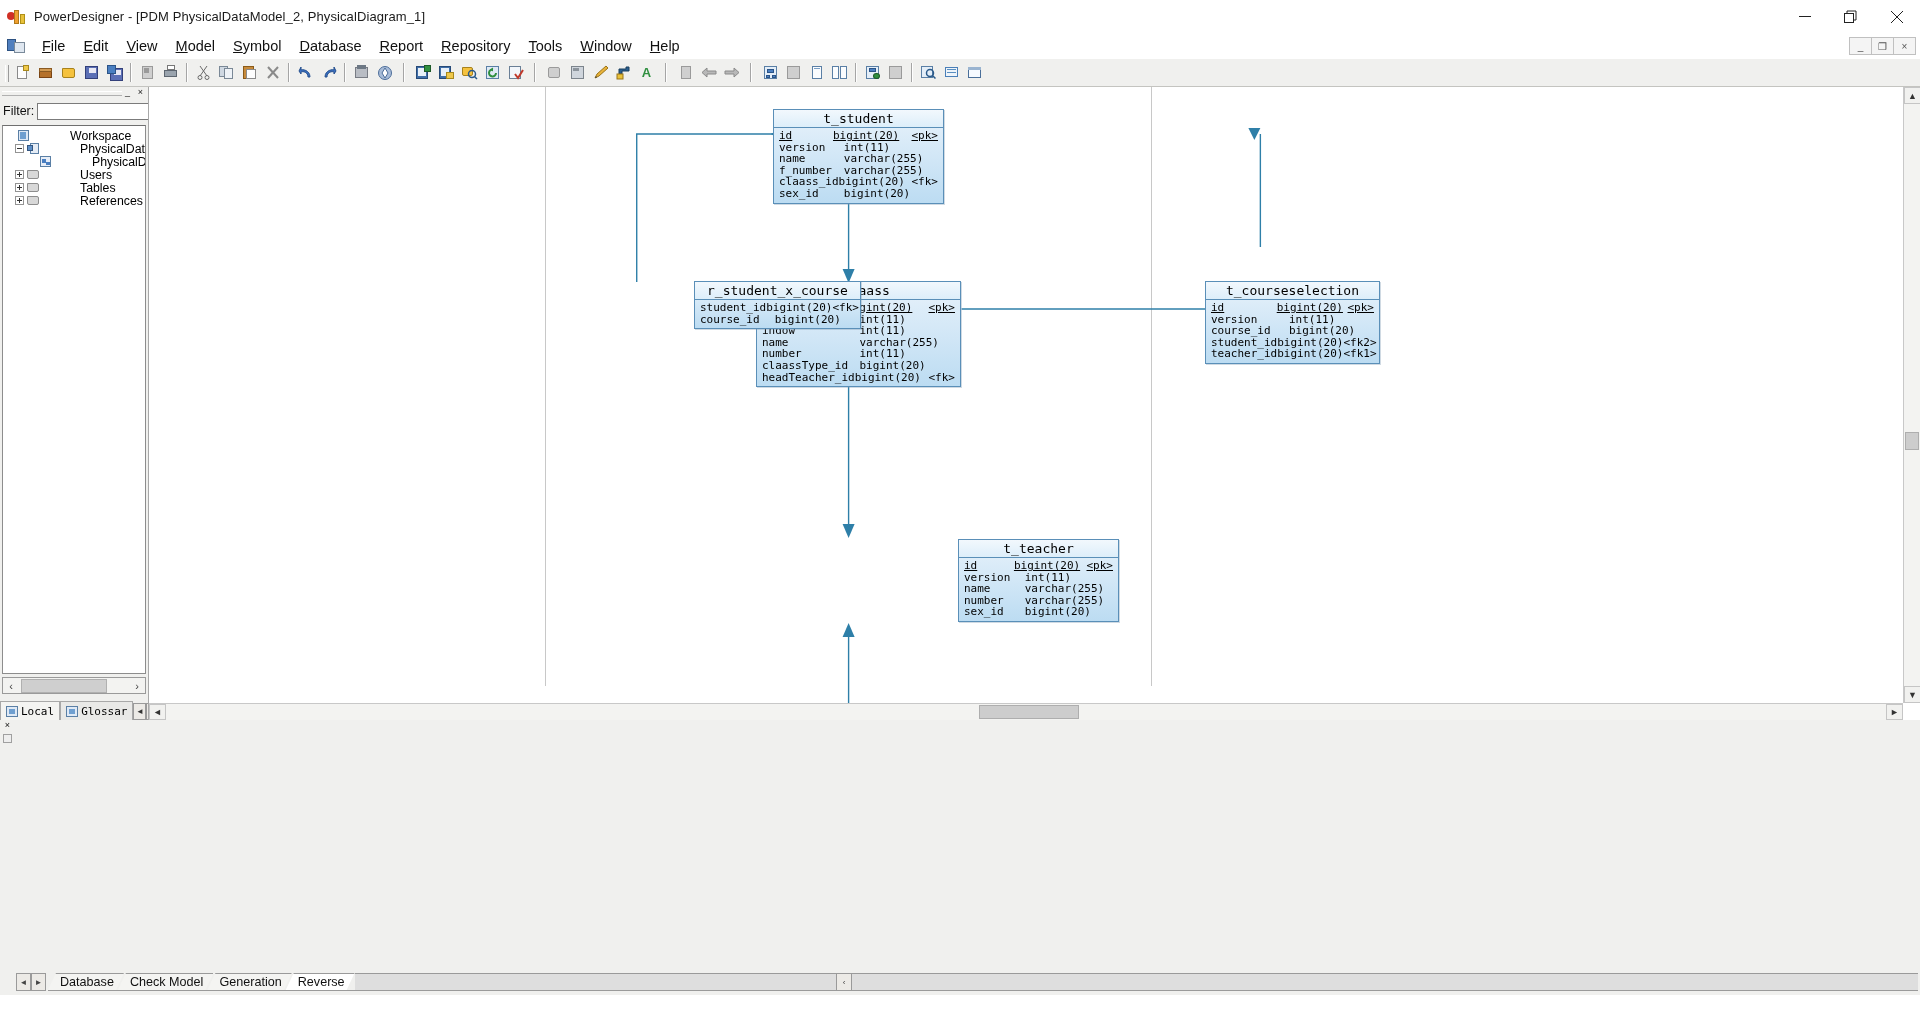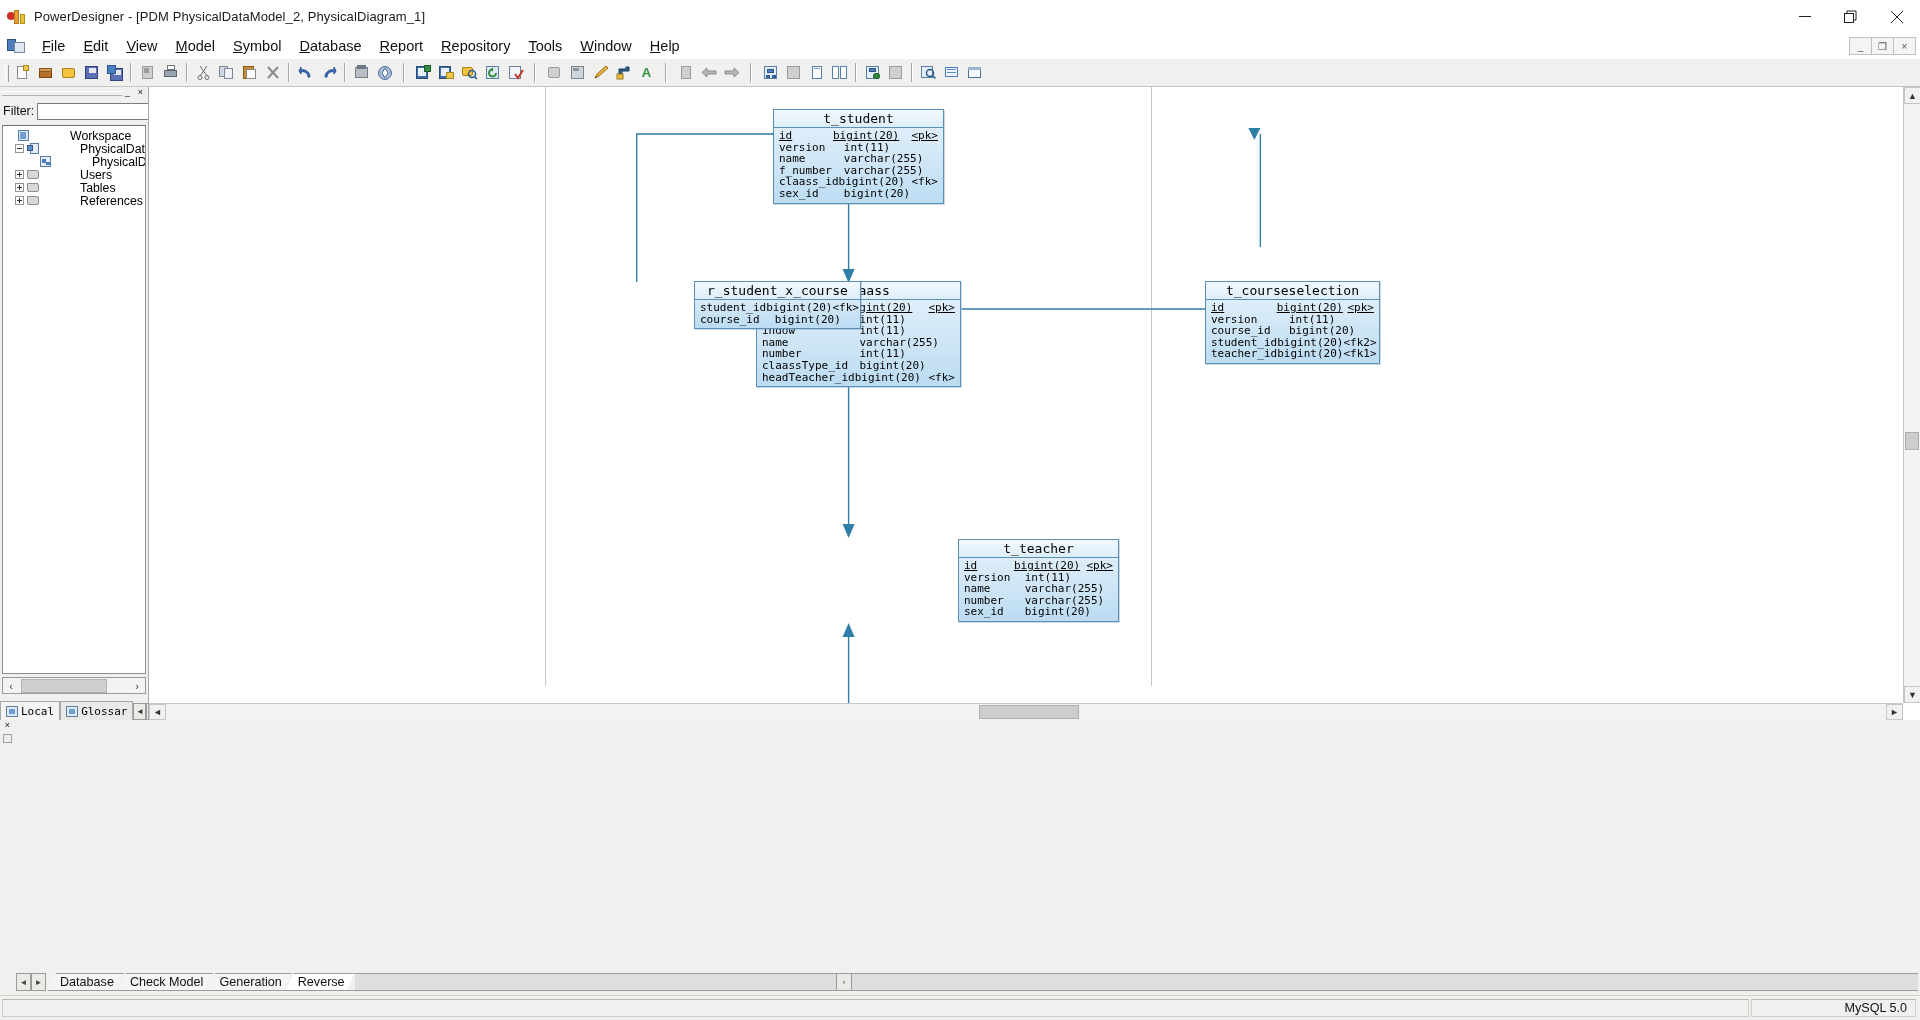--- a/index.html
+++ b/index.html
@@ -790,18 +790,14 @@
         <div class="out-tab">Database</div>
         <div class="out-tab">Check Model</div>
         <div class="out-tab">Generation</div>
         <div class="out-tab active">Reverse</div>
         <div class="out-tab-filler"></div>
       </div>
     </div>
     <div class="out-hsplit">‹</div>
   </div>
 
-  <div class="statusbar">
-    <div class="status-main"></div>
-    <div class="status-cell">MySQL 5.0</div>
-  </div>
 
 </div>
 
 </body></html>

